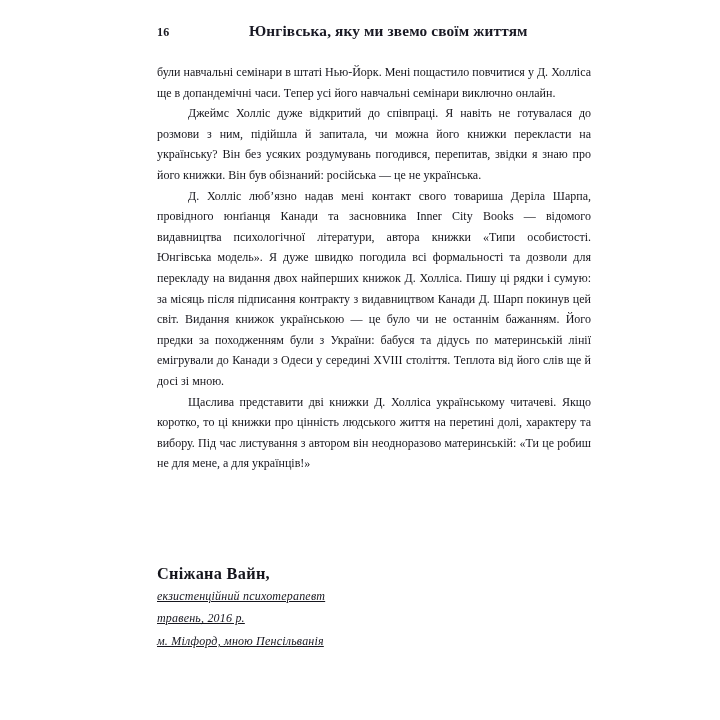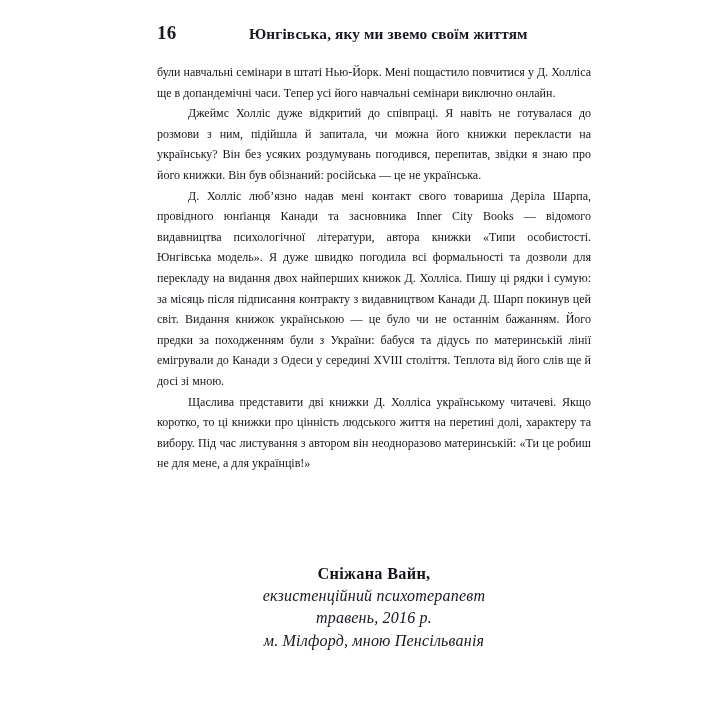--- a/index.html
+++ b/index.html
@@ -27,21 +27,21 @@
   .running-head {
     position: absolute;
     left: 157px;
     top: 22px;
     width: 434px;
     height: 22px;
     display: flex;
     align-items: baseline;
   }
   .folio {
-    font-size: 19px;
+    font-size: 12px;
     font-weight: 700;
     letter-spacing: 0.2px;
     color: #1a1a22;
     width: 92px;
     flex: 0 0 92px;
   }
   .head-title {
     font-size: 15.3px;
     font-weight: 700;
     letter-spacing: 0.15px;
@@ -73,35 +73,36 @@
   .para + .para {
     margin-top: 0;
   }
 
   
   .signature {
     position: absolute;
     left: 157px;
     top: 562px;
     width: 434px;
-    text-align: center;
+    text-align: left;
   }
   .sig-name {
     font-size: 16.3px;
     line-height: 23px;
     font-weight: 700;
     letter-spacing: 0.3px;
     color: #14141b;
   }
   .sig-line {
-    font-size: 16px;
+    font-size: 12px;
     line-height: 22.4px;
     font-style: italic;
     letter-spacing: 0.2px;
     color: #16161e;
+    text-decoration: underline;
   }
 </style>
 </head>
 <body>
 
 <div class="page">
 
   <div class="running-head">
     <span class="folio">16</span>
     <span class="head-title">Юнгівська, яку ми звемо своїм життям</span>

